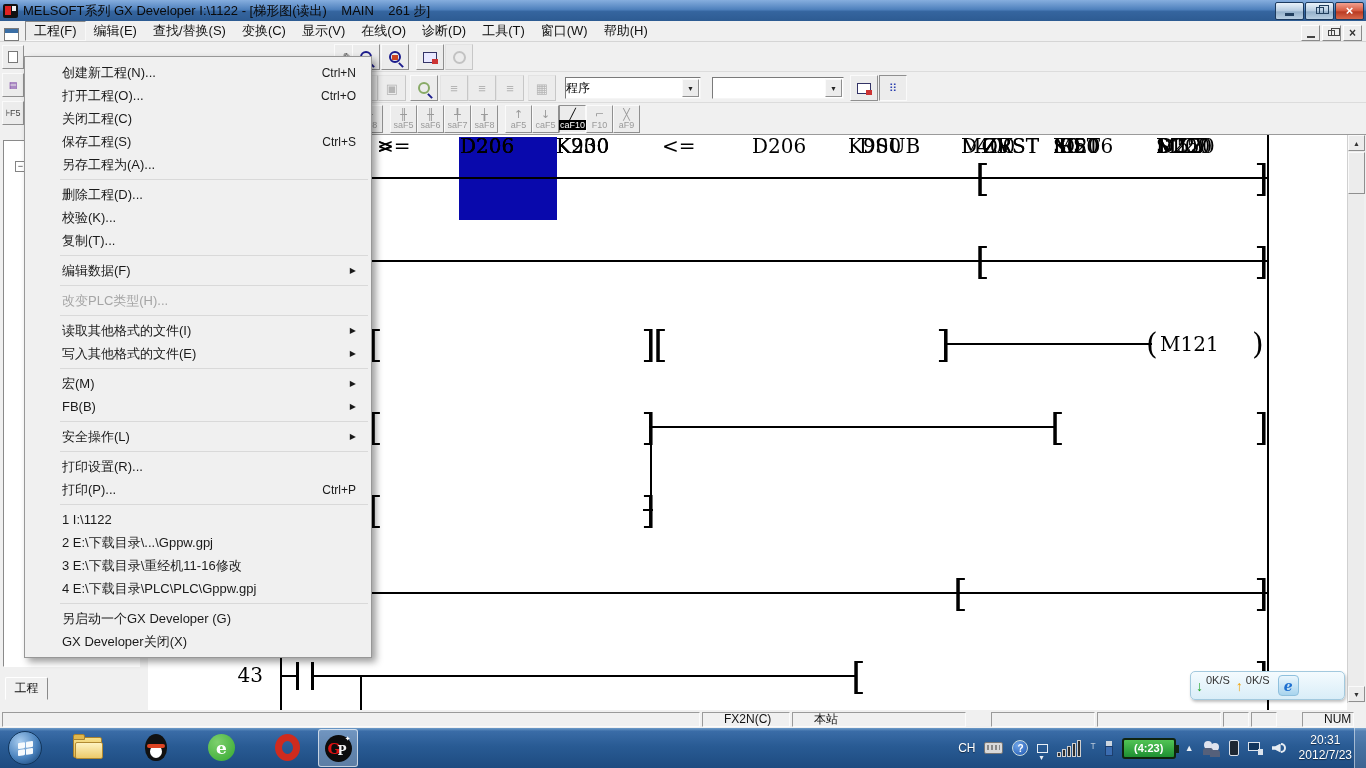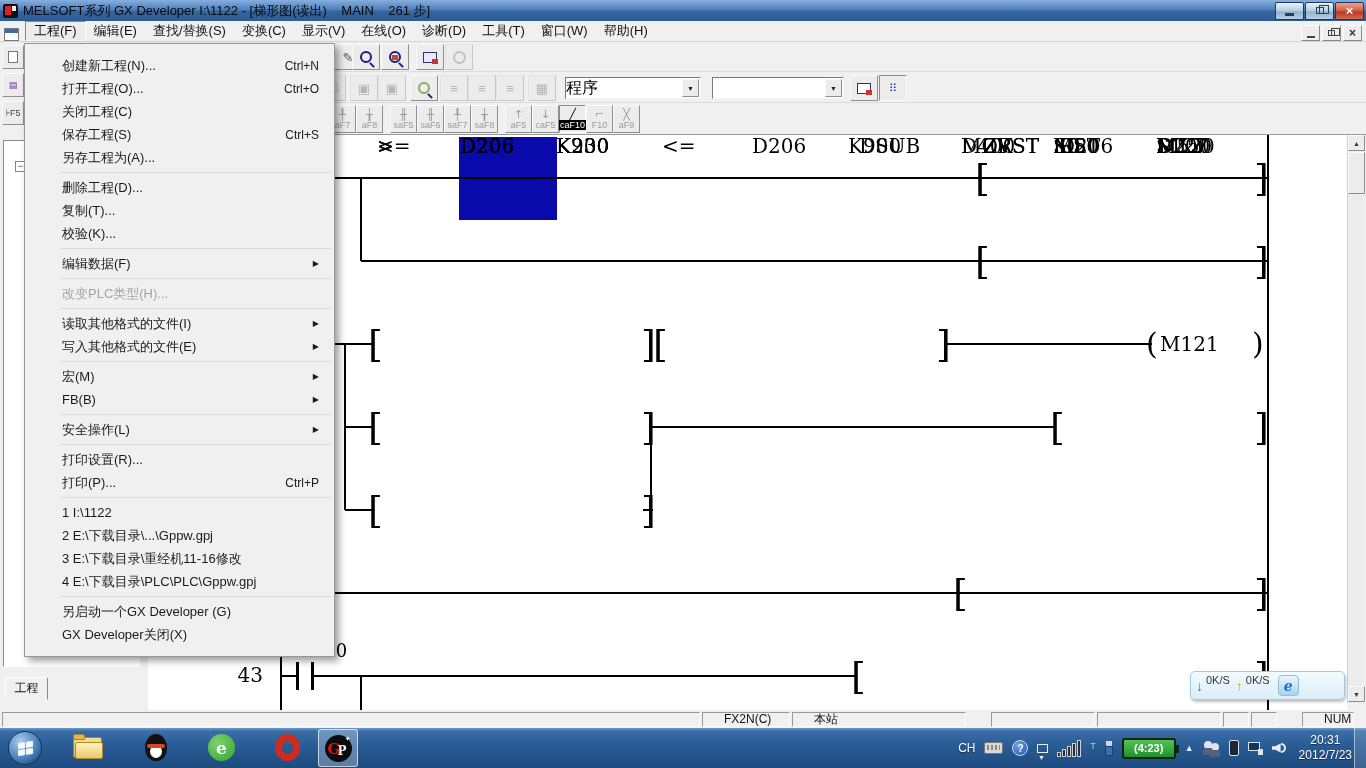--- a/index.html
+++ b/index.html
@@ -48,21 +48,21 @@
   .tbtn.flat { border-color:#e3e3e3 #c7c7c7 #c7c7c7 #e3e3e3; }
   .gray { color:#b5b5b5; }
   .mag { width:12px; height:12px; border:2px solid #1b1b8c; border-radius:50%; position:relative; }
   .mag::after { content:""; position:absolute; width:2px; height:6px; background:#1b1b8c; left:9px; top:9px; transform:rotate(-45deg); }
   .mag.red::before { content:""; position:absolute; left:1px; top:2px; width:6px; height:5px; background:#c42; }
   .chk-ic { width:14px; height:11px; background:#e8e8ff; border:1px solid #336; position:relative; }
   .chk-ic::after { content:""; position:absolute; right:-2px; bottom:-2px; width:6px; height:5px; background:#c33; }
   .swirl { width:13px; height:13px; border:2px solid #c2c2c2; border-radius:50%; }
   .combo { position:absolute; height:22px; background:#fff; border:1px solid; border-color:#7a7a7a #f5f5f5 #f5f5f5 #7a7a7a;
     display:flex; align-items:center; }
-  .combo .cval { flex:1; font-size:16px; color:#000; }
+  .combo .cval { flex:1; font-size:12px; color:#000; }
   .combo .cbtn { width:17px; height:18px; margin-right:1px; border:1px solid; border-color:#fafafa #8f8f8f #8f8f8f #fafafa;
     background:#ececec; display:flex; align-items:center; justify-content:center; font-size:7px; color:#222; }
   .lbtn { position:absolute; width:27px; height:28px; border:1px solid; border-color:#fafafa #8f8f8f #8f8f8f #fafafa;
     background:#ececec; display:flex; flex-direction:column; align-items:center; justify-content:center; }
   .lbtn .sym { font-size:11px; line-height:11px; color:#9a9a9a; font-family:"DejaVu Sans",sans-serif; }
   .lbtn .lab { font-size:9px; line-height:10px; color:#9a9a9a; }
   .lbtn.pressed { border-color:#8f8f8f #fafafa #fafafa #8f8f8f; }
   .lbtn.pressed .sym { color:#000; }
   .lbtn.pressed .lab { background:#000; color:#fff; padding:0 1px; }
 
@@ -91,22 +91,22 @@
   .cbar { position:absolute; width:3px; background:#000; }
   .wgap { position:absolute; background:#fff; }
 
   
   #vscroll { position:absolute; left:1347px; top:135px; width:17px; height:568px; background:#ececec; border-left:1px solid #d0d0d0; }
   .sc-btn { position:absolute; left:0; width:17px; height:16px; border:1px solid; border-color:#fafafa #8f8f8f #8f8f8f #fafafa;
     background:#ececec; display:flex; align-items:center; justify-content:center; font-size:7px; color:#333; }
   #sc-thumb { position:absolute; left:0; top:17px; width:17px; height:42px; border:1px solid; border-color:#fafafa #8f8f8f #8f8f8f #fafafa; background:#ececec; }
 
   
-  #project-menu { position:absolute; left:24px; top:43px; width:311px; background:#f0f0f0;
-    border:1px solid #979797; box-shadow:4px 4px 7px rgba(0,0,0,.38); padding:10px 1px; z-index:60; }
+  #project-menu { position:absolute; left:24px; top:56px; width:348px; background:#f0f0f0;
+    border:1px solid #979797; box-shadow:4px 4px 7px rgba(0,0,0,.38); padding:4px 1px; z-index:60; }
   .menu-item { height:23px; display:flex; align-items:center; padding-left:36px; padding-right:14px; color:#1a1a1a; font-size:13px; }
   .menu-item .mi-label { flex:1; white-space:pre; }
   .menu-item .mi-right { font-size:12px; color:#1a1a1a; }
   .menu-item .mi-arrow { font-size:8px; color:#1a1a1a; }
   .menu-item.disabled, .menu-item.disabled .mi-right { color:#a5a5a5; }
   .menu-sep { height:1px; background:#d9d9d9; margin:3px 2px 3px 34px; }
 
   
   #statusbar { position:absolute; left:0; top:710px; width:1366px; height:18px; background:#f0f0f0;
     display:flex; align-items:center; padding-left:2px; }
@@ -453,24 +453,24 @@
       <span class="mi-right">Ctrl+S</span>
     </div>
     <div class="menu-item">
       <span class="mi-label">另存工程为(A)...</span>
     </div>
     <div class="menu-sep"></div>
     <div class="menu-item">
       <span class="mi-label">删除工程(D)...</span>
     </div>
     <div class="menu-item">
+      <span class="mi-label">校验(K)...</span>
+    </div>
+    <div class="menu-item">
       <span class="mi-label">复制(T)...</span>
-    </div>
-    <div class="menu-item">
-      <span class="mi-label">校验(K)...</span>
     </div>
     <div class="menu-sep"></div>
     <div class="menu-item">
       <span class="mi-label">编辑数据(F)</span>
       <span class="mi-arrow">▶</span>
     </div>
     <div class="menu-sep"></div>
     <div class="menu-item disabled">
       <span class="mi-label">改变PLC类型(H)...</span>
     </div>

